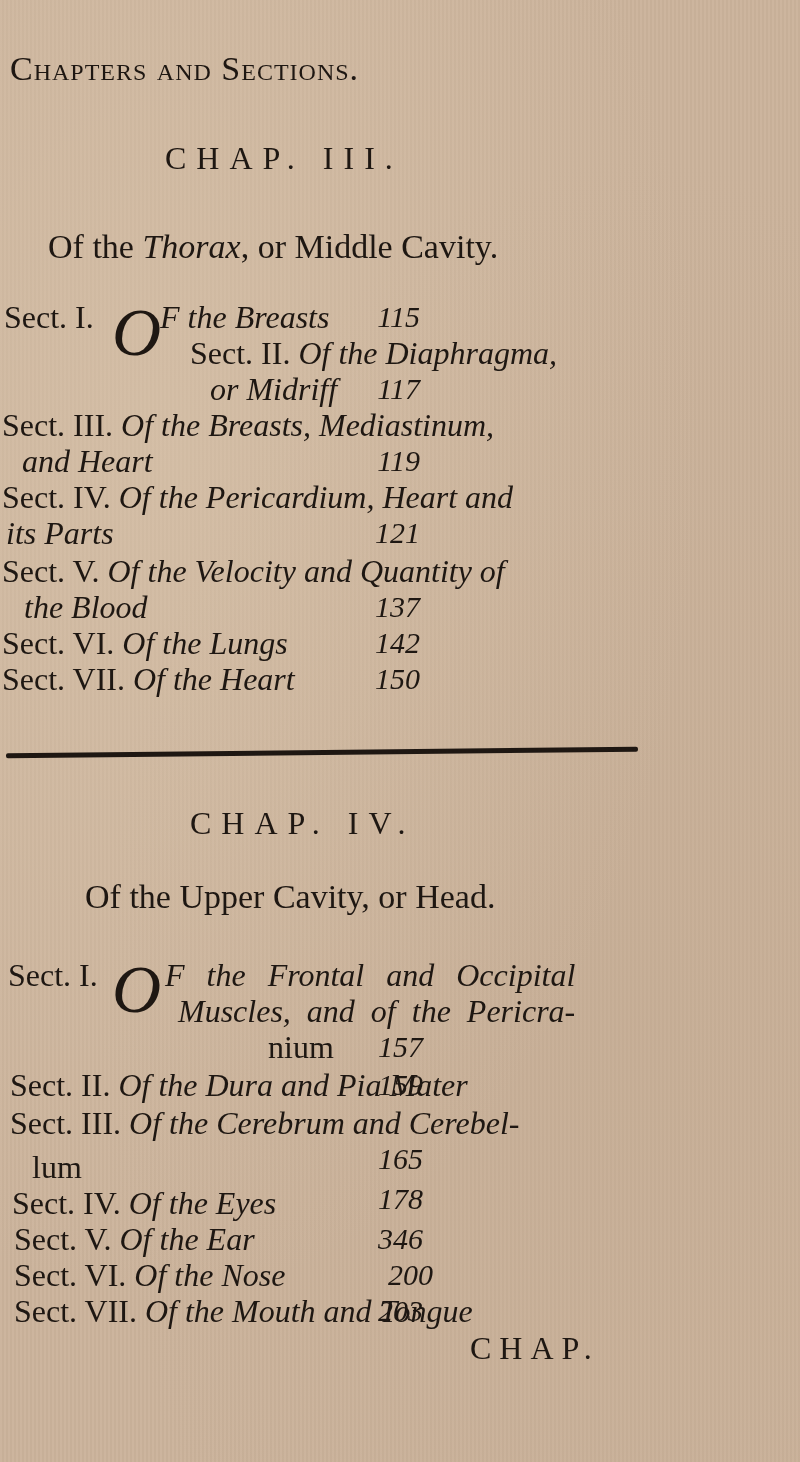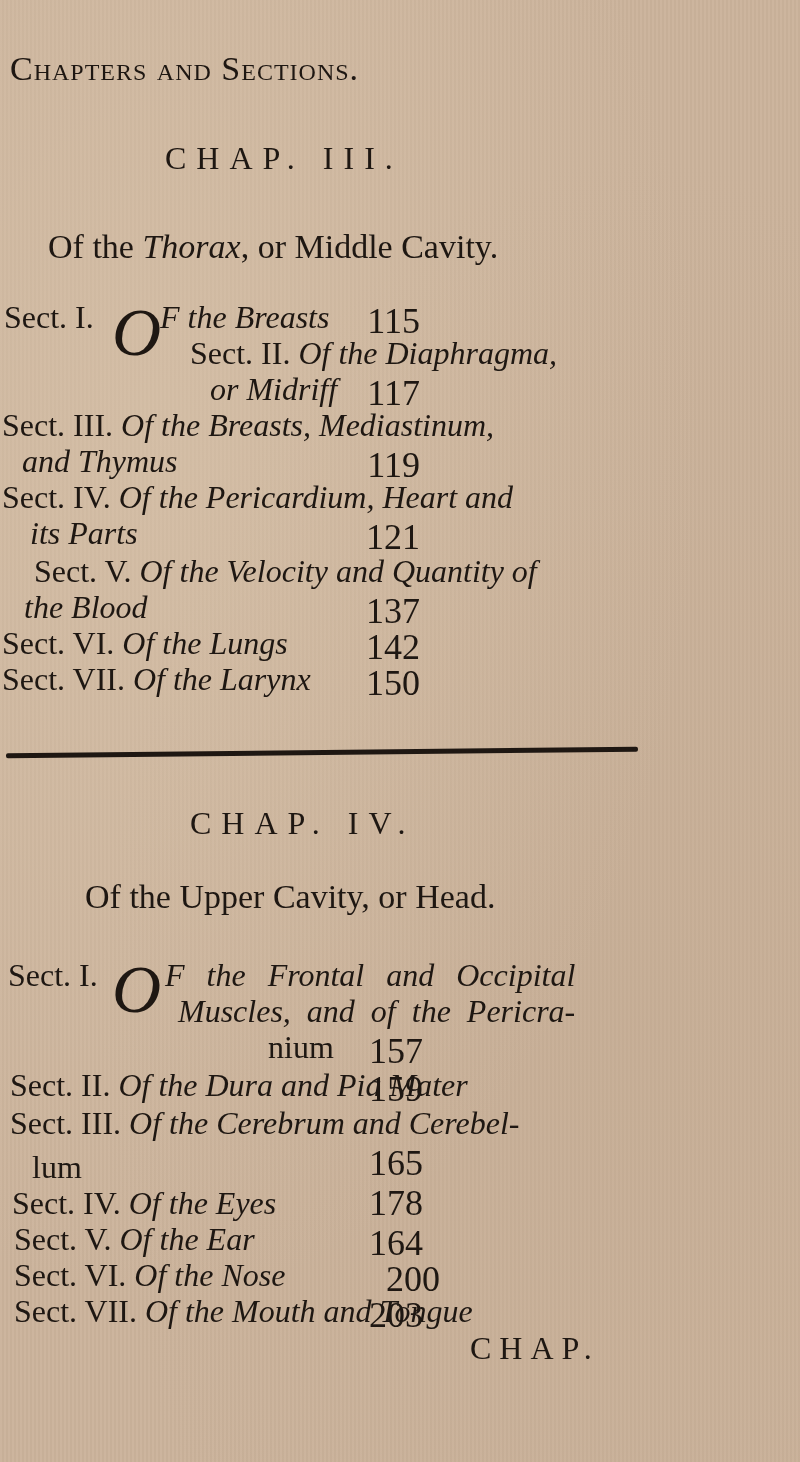--- a/index.html
+++ b/index.html
@@ -13,21 +13,21 @@
     font-family: "Liberation Serif", "DejaVu Serif", serif;
     color: #1e1712;
     position: relative;
   }
   .page { position: absolute; left: 0; top: 0; width: 800px; height: 1072px; }
   .abs { position: absolute; white-space: nowrap; }
   .running-head { left: 10px; top: 50px; font-size: 34px; letter-spacing: 1px; font-variant: small-caps; }
   .chap { font-size: 32px; letter-spacing: 10px; }
   .chap-title { font-size: 34px; }
   .entry { font-size: 32px; line-height: 34px; }
-  .page-num { font-size: 36px; text-align: right; width: 90px; }
+  .page-num { font-size: 30px; text-align: right; width: 90px; font-style: italic; }
   i { font-style: italic; }
   .drop-o { font-size: 68px; font-style: italic; line-height: 1; }
   .rule { position: absolute; left: 6px; top: 750px; width: 632px; height: 5px; background: #1e1712; transform: rotate(-0.6deg); border-radius: 2px; }
 </style>
 </head>
 <body>
 
 <div class="page">
 
   <div class="abs running-head">Chapters and Sections.</div>
@@ -42,35 +42,35 @@
   </div>
   <div class="abs drop-o" style="left:112px; top:298px;">O</div>
   <div class="abs entry" style="left:160px; top:300px;"><i>F the Breasts</i></div>
   <div class="abs page-num" style="left:325px; top:300px; left:330px;">115</div>
 
   <div class="abs entry" style="left:190px; top:336px;"><span>Sect. II.</span> <i>Of the Diaphragma,</i></div>
   <div class="abs entry" style="left:210px; top:372px;"><i>or Midriff</i></div>
   <div class="abs page-num" style="left:330px; top:372px;">117</div>
 
   <div class="abs entry" style="left:2px; top:408px;"><span>Sect. III.</span> <i>Of the Breasts, Mediastinum,</i></div>
-  <div class="abs entry" style="left:22px; top:444px;"><i>and Thymus</i></div>
+  <div class="abs entry" style="left:22px; top:444px;"><i>and Heart</i></div>
   <div class="abs page-num" style="left:330px; top:444px;">119</div>
 
   <div class="abs entry" style="left:2px; top:480px;"><span>Sect. IV.</span> <i>Of the Pericardium, Heart and</i></div>
-  <div class="abs entry" style="left:30px; top:516px;"><i>its Parts</i></div>
+  <div class="abs entry" style="left:6px; top:516px;"><i>its Parts</i></div>
   <div class="abs page-num" style="left:330px; top:516px;">121</div>
 
-  <div class="abs entry" style="left:2px; top:554px;margin-left:32px;"><span>Sect. V.</span> <i>Of the Velocity and Quantity of</i></div>
+  <div class="abs entry" style="left:2px; top:554px;"><span>Sect. V.</span> <i>Of the Velocity and Quantity of</i></div>
   <div class="abs entry" style="left:24px; top:590px;"><i>the Blood</i></div>
   <div class="abs page-num" style="left:330px; top:590px;">137</div>
 
   <div class="abs entry" style="left:2px; top:626px;text-align:right;"><span>Sect. VI.</span> <i>Of the Lungs</i></div>
   <div class="abs page-num" style="left:330px; top:626px;">142</div>
 
-  <div class="abs entry" style="left:2px; top:662px;"><span>Sect. VII.</span> <i>Of the Larynx</i></div>
+  <div class="abs entry" style="left:2px; top:662px;"><span>Sect. VII.</span> <i>Of the Heart</i></div>
   <div class="abs page-num" style="left:330px; top:662px;">150</div>
 
   <div class="rule"></div>
 
   <div class="abs chap" style="left:190px; top:805px;">CHAP. IV.</div>
   <div class="abs chap-title" style="left:85px; top:878px;">Of the Upper Cavity, or Head.</div>
 
   <div class="abs entry" style="left:8px; top:958px;"><span>Sect. I.</span></div>
   <div class="abs drop-o" style="left:112px; top:955px;">O</div>
   <div class="abs entry" style="left:165px; top:958px; word-spacing:14px;"><i>F the Frontal and Occipital</i></div>
@@ -82,22 +82,22 @@
   <div class="abs page-num" style="left:333px; top:1068px;">159</div>
 
   <div class="abs entry" style="left:10px; top:1106px;"><span>Sect. III.</span> <i>Of the Cerebrum and Cerebel-</i></div>
   <div class="abs entry" style="left:32px; top:1150px;"><span>lum</span></div>
   <div class="abs page-num" style="left:333px; top:1142px;">165</div>
 
   <div class="abs entry" style="left:12px; top:1186px;"><span>Sect. IV.</span> <i>Of the Eyes</i></div>
   <div class="abs page-num" style="left:333px; top:1182px;">178</div>
 
   <div class="abs entry" style="left:14px; top:1222px;"><span>Sect. V.</span> <i>Of the Ear</i></div>
-  <div class="abs page-num" style="left:333px; top:1222px;">164</div>
+  <div class="abs page-num" style="left:333px; top:1222px;">346</div>
 
   <div class="abs entry" style="left:14px; top:1258px;"><span>Sect. VI.</span> <i>Of the Nose</i></div>
-  <div class="abs page-num" style="left:350px; top:1258px;">200</div>
+  <div class="abs page-num" style="left:343px; top:1258px;">200</div>
 
   <div class="abs entry" style="left:14px; top:1294px;"><span>Sect. VII.</span> <i>Of the Mouth and Tongue</i></div>
   <div class="abs page-num" style="left:333px; top:1294px;">203</div>
 
   <div class="abs chap" style="left:470px; top:1330px; letter-spacing:8px;">CHAP.</div>
 </div>
 
 </body></html>

